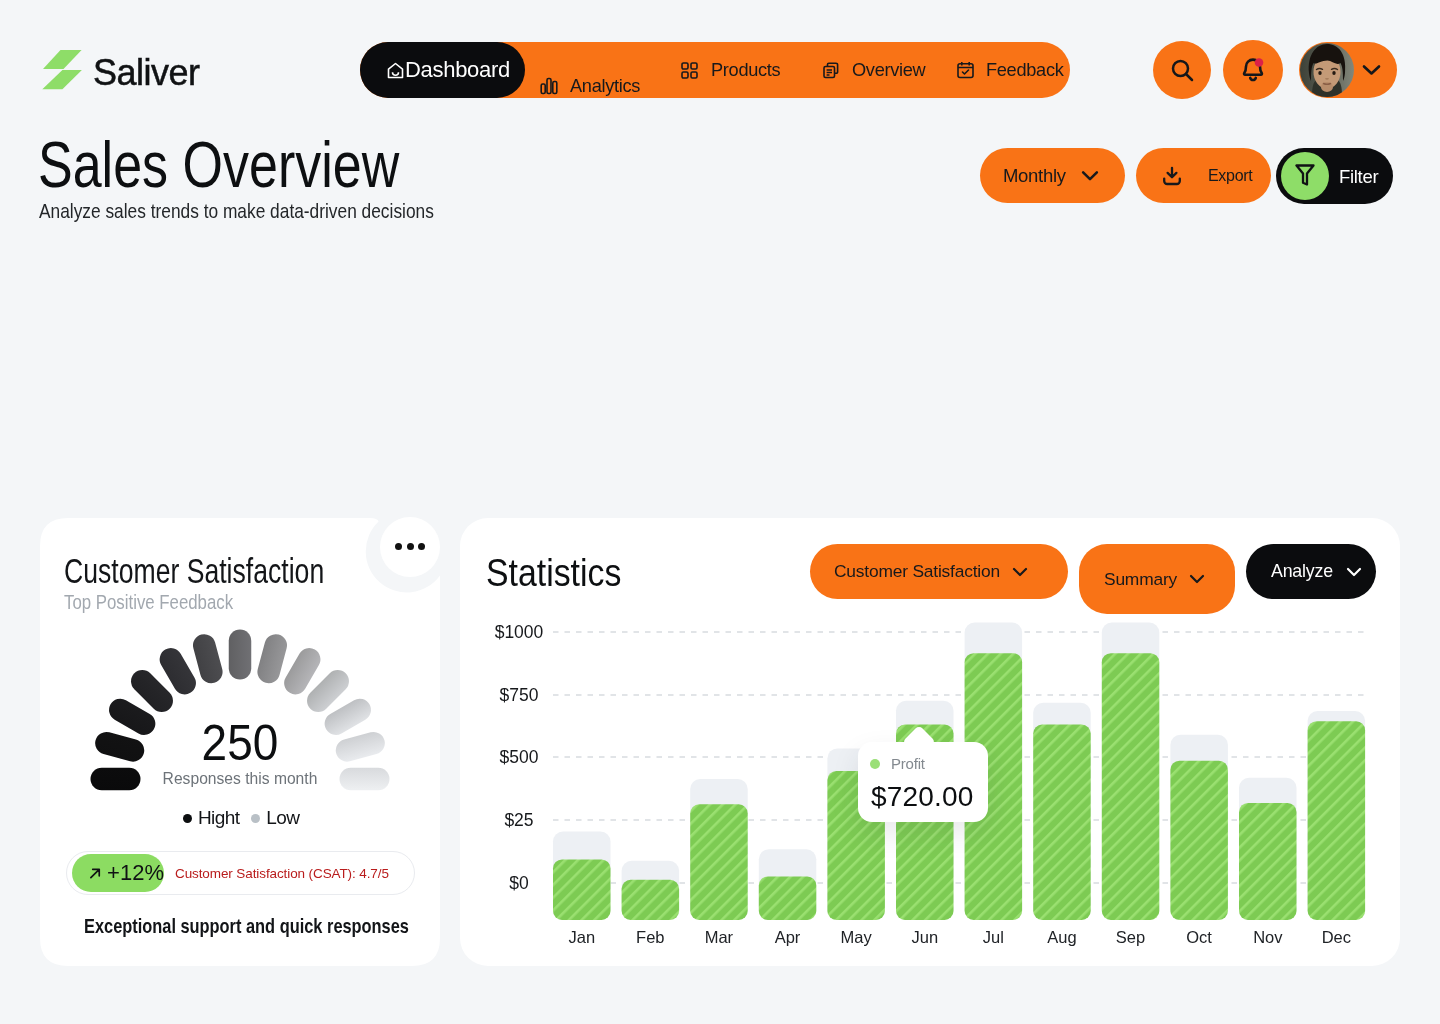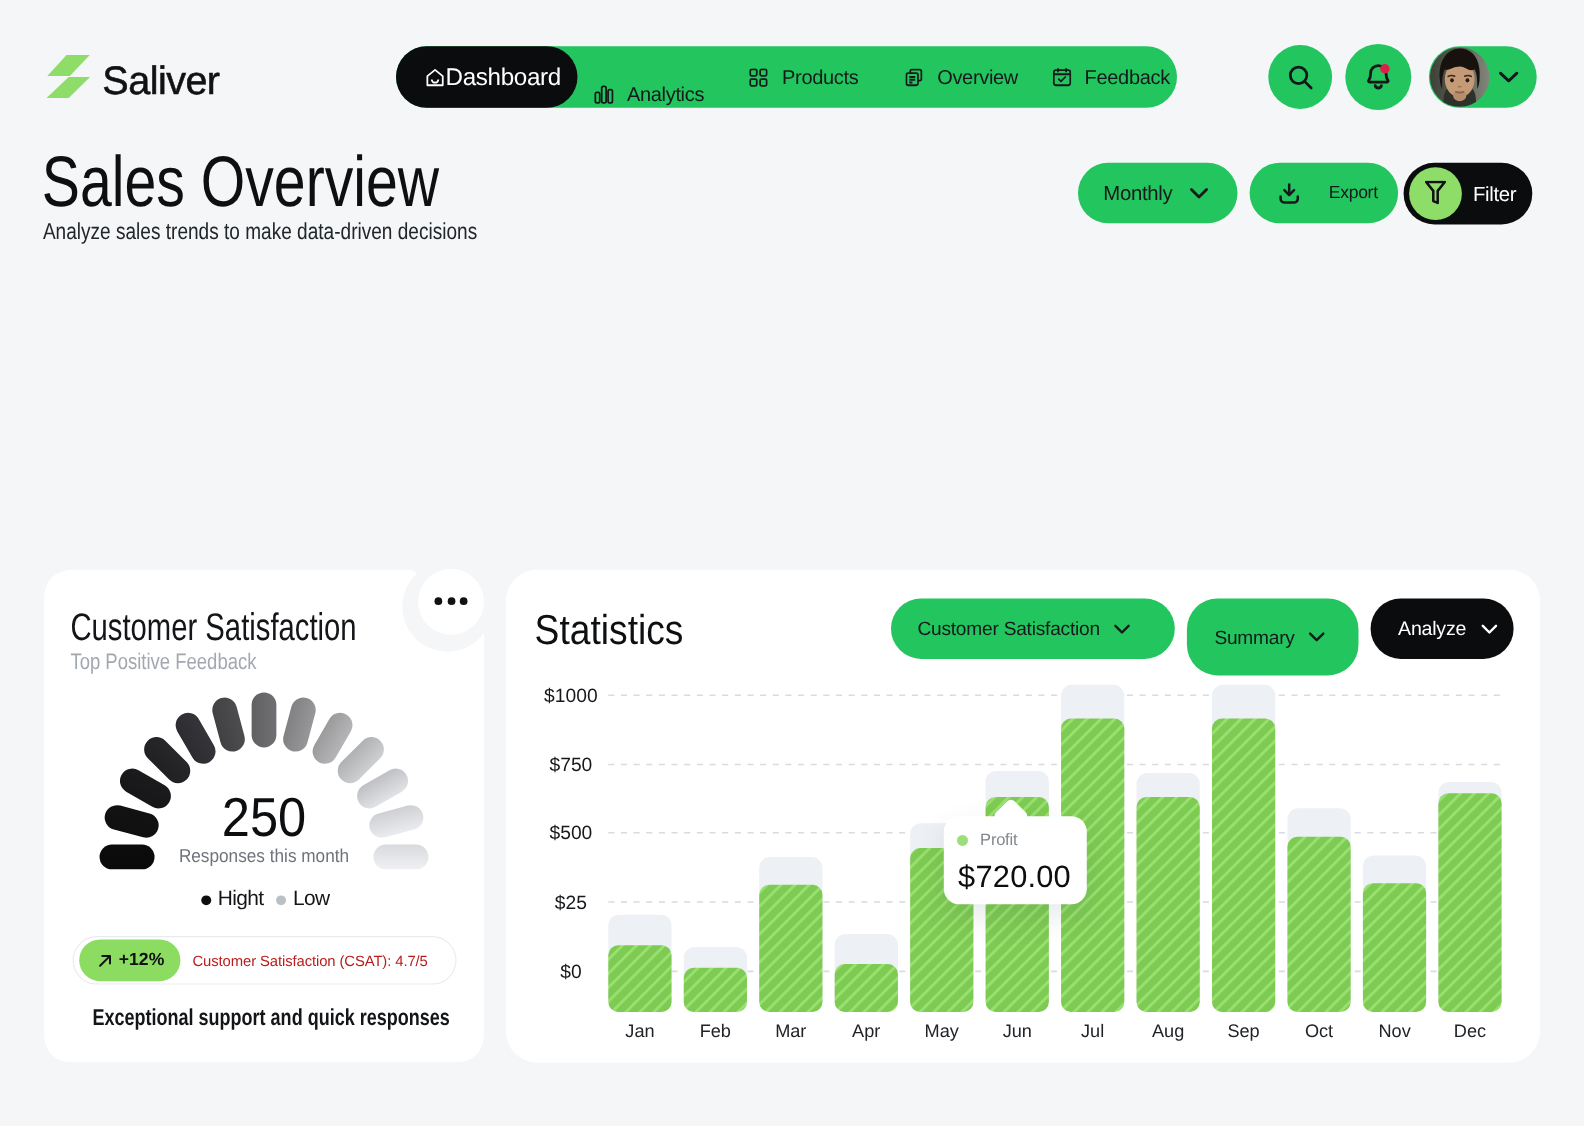--- a/index.html
+++ b/index.html
@@ -1,19 +1,19 @@
 <!DOCTYPE html>
 <html><head>
 <meta charset="utf-8">
 <style>
 * { margin:0; padding:0; box-sizing:border-box; }
 html,body { width:1440px; height:1024px; overflow:hidden; }
 body { -webkit-font-smoothing:antialiased; background:#f4f6f8; font-family:"Liberation Sans", sans-serif; color:#17191c; position:relative; }
 .abs { position:absolute; }
-.pill { background:#22c55e; border-radius:28px; }
+.pill { background:#f97316; border-radius:28px; }
 .blackpill { background:#0b0c0e; border-radius:28px; color:#fff; }
 .row { display:flex; align-items:center; }
 svg { display:block; }
 </style>
 </head>
 <body>
 
 <svg class="abs" style="left:38px;top:44px" width="46" height="47" viewBox="0 0 46 47">
   <path d="M22.5,6 L43.6,6 L25.5,25 L5,25 Z" fill="#8edd68"></path>
   <path d="M24.4,25.9 L43.9,25.9 L24.4,45.2 L4.3,45.2 Z" fill="#8edd68"></path>
@@ -219,21 +219,21 @@
   <span style="margin-left:6px;font-size:19px;letter-spacing:-0.6px;color:#131518;">Hight</span>
   <i style="width:9px;height:9px;border-radius:50%;background:#b9c0c6;margin-left:12px;"></i>
   <span style="margin-left:6px;font-size:19px;letter-spacing:-0.6px;color:#131518;">Low</span>
 </div>
 
 <div class="abs row" style="left:66px;top:851px;width:349px;height:44px;background:#fff;border:1px solid #e9ebef;border-radius:22px;">
   <div class="row" style="margin-left:5px;width:92px;height:38px;background:#8cdc62;border-radius:19px;">
     <svg style="margin-left:17px" width="13" height="13" viewBox="0 0 13 13" fill="none" stroke="#101214" stroke-width="1.8" stroke-linecap="round" stroke-linejoin="round">
       <path d="M2 11 L11 2 M4 2 H11 V9"></path>
     </svg>
-    <span style="margin-left:6px;font-size:16px;font-weight:700;letter-spacing:0;color:#101214;">+12%</span>
+    <span style="margin-left:6px;font-size:22px;font-weight:400;letter-spacing:0;color:#101214;">+12%</span>
   </div>
   <span style="margin-left:11px;font-size:13.5px;letter-spacing:-0.1px;color:#b91c1c;">Customer Satisfaction (CSAT): 4.7/5</span>
 </div>
 
 <div class="abs" style="left:40px;top:914px;width:400px;text-align:center;font-size:21px;font-weight:700;color:#131518;transform:scaleX(0.78);transform-origin:200px 0;white-space:nowrap;">Exceptional support and quick responses</div>
 
 <div class="abs" style="left:460px;top:518px;width:940px;height:448px;background:#fff;border-radius:28px;"></div>
 <div class="abs" style="left:486px;top:552px;font-size:38px;color:#0d0f11;transform:scaleX(0.89);transform-origin:0 0;white-space:nowrap;">Statistics</div>
 
 <div class="abs pill row" style="left:810px;top:544px;width:258px;height:55px;">

